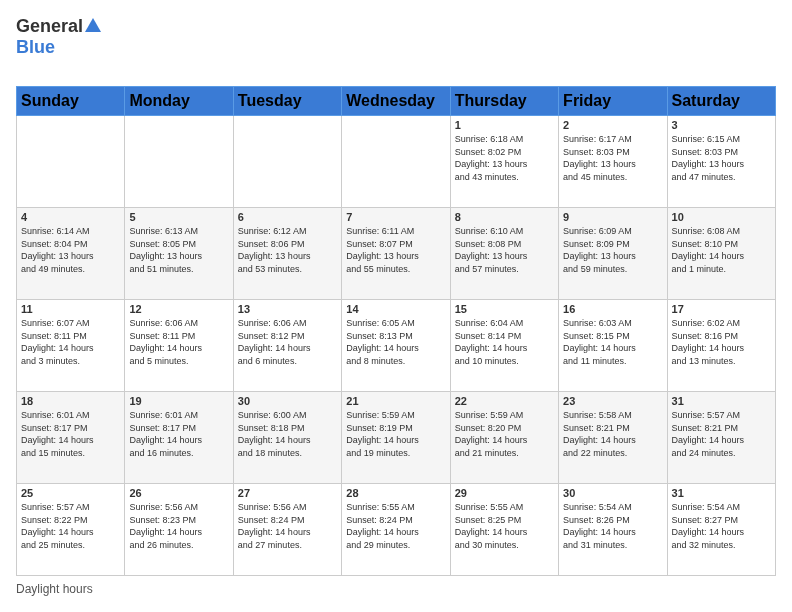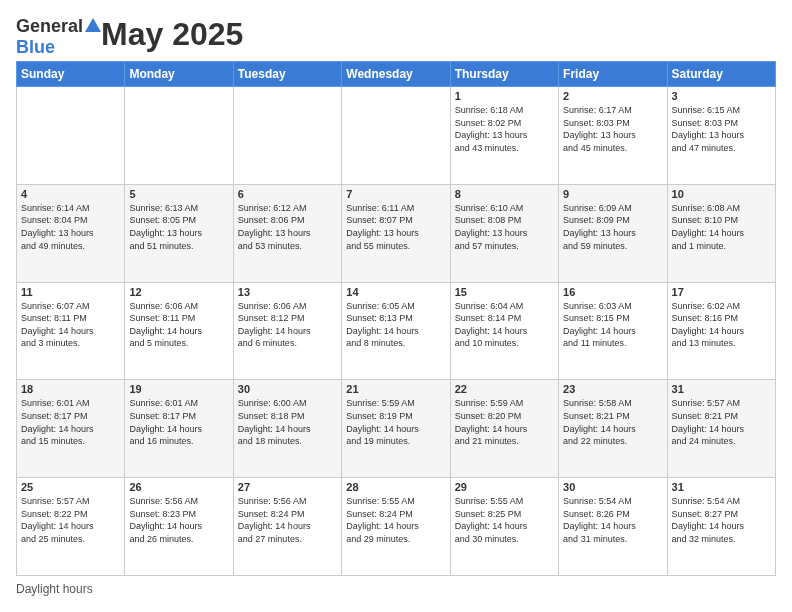--- a/index.html
+++ b/index.html
@@ -14,21 +14,22 @@
       width: 792px;
       height: 612px;
       padding: 16px;
       display: flex;
       flex-direction: column;
     }
     .header {
       display: flex;
       justify-content: flex-start;
       align-items: flex-start;
-      margin-bottom: 3px;
+      margin-bottom: 28px;
+      flex-direction: column;
     }
     .logo {
       display: flex;
       flex-direction: column;
       align-items: flex-start;
     }
     .logo-text {
       display: flex;
       align-items: center;
     }
@@ -65,22 +66,22 @@
     }
     .calendar {
       flex: 1;
       border: 1px solid #ccc;
       border-collapse: collapse;
       width: 100%;
       table-layout: fixed;
     }
     .calendar th {
       background-color: #3a7bd5;
-      color: #ffffff;
-      font-size: 12px;
+      color: #000000;
+      font-size: 16px;
       font-weight: bold;
       padding: 5px 4px;
       text-align: left;
       border: 1px solid #5a9be5;
     }
     .calendar td {
       vertical-align: top;
       padding: 3px 4px;
       border: 1px solid #ccc;
       font-size: 9.5px;
@@ -126,21 +127,20 @@
 <div class="page">
   <div class="header">
     <div class="logo">
       <div class="logo-text">
         <span class="logo-general">General</span>
         <div class="logo-triangle"></div>
       </div>
       <span class="logo-blue">Blue</span>
     </div>
     <div class="title-block">
-      <div class="month-title">May 2025</div>
     </div>
   </div>
 
   <table class="calendar">
     <thead>
       <tr>
       <th>Sunday</th>
           <th>Monday</th>
           <th>Tuesday</th>
           <th>Wednesday</th>

